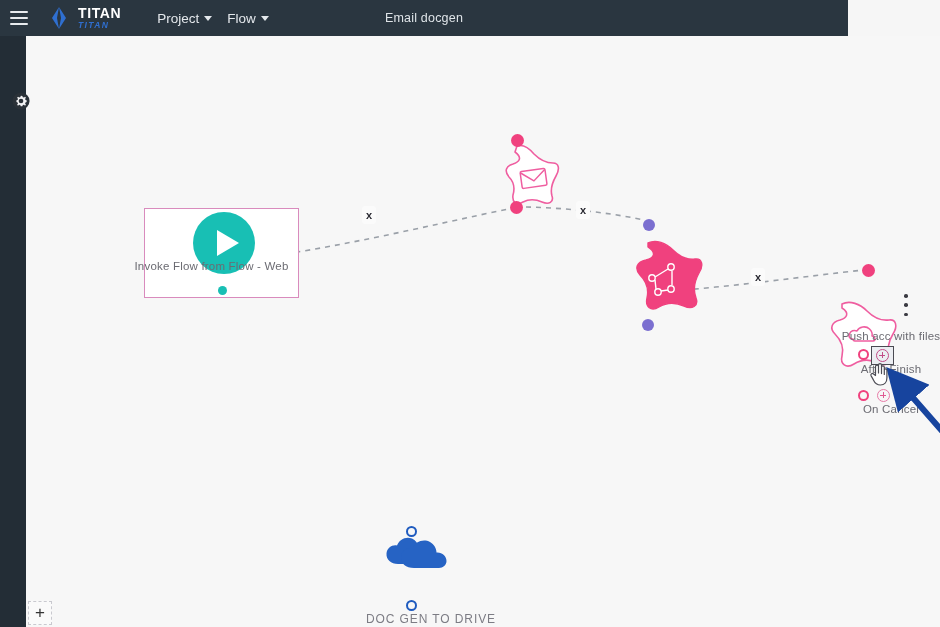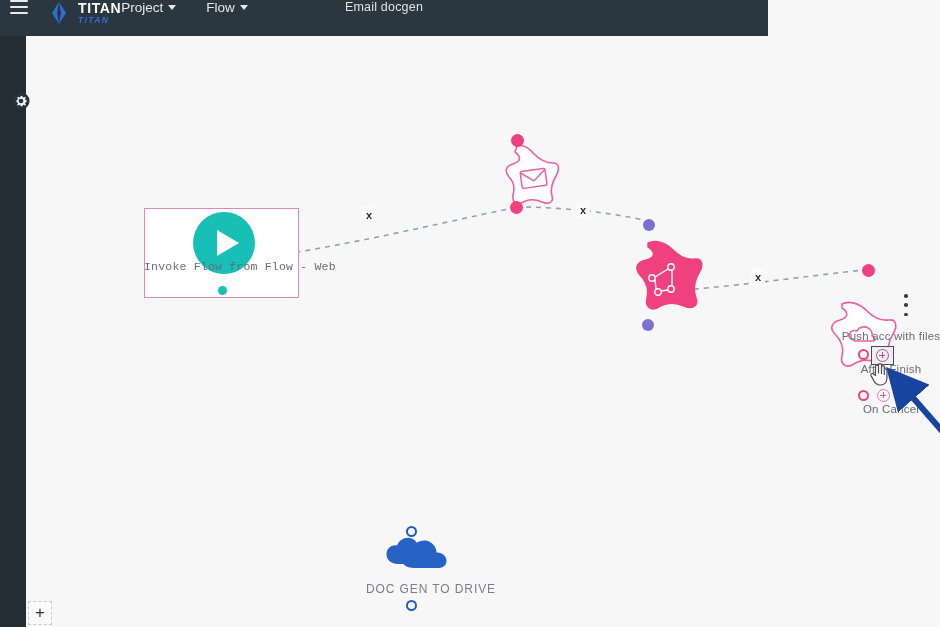--- a/index.html
+++ b/index.html
@@ -19,24 +19,24 @@
     width: 940px;
     height: 627px;
     background: #f6f6f6;
     overflow: hidden;
   }
 
   
   .topbar {
     position: absolute;
     left: 0; top: 0;
-    width: 768px; height: 36px;
+    width: 848px; height: 36px;
     background: #2a3640;
     display: flex;
-    align-items: flex-start;
+    align-items: center;
     z-index: 40;
   }
   .hamburger {
     width: 18px; height: 14px;
     margin-left: 10px;
     display: flex;
     flex-direction: column;
     justify-content: space-between;
     cursor: pointer;
   }
@@ -68,21 +68,22 @@
     font-weight: bold;
     color: #2f6fd0;
     letter-spacing: 1.4px;
     display: block;
     margin-top: 1px;
     font-style: italic;
   }
   .menu {
     display: flex;
     align-items: center;
-    gap: 30px;
+    margin-left: 36px;
+    gap: 15px;
   }
   .menu-item {
     color: #e4e8ec;
     font-size: 13.5px;
     display: flex;
     align-items: center;
     gap: 5px;
     cursor: pointer;
   }
   .caret {
@@ -161,21 +162,21 @@
     justify-content: center;
   }
   .play-tri {
     width: 0; height: 0;
     border-top: 13px solid transparent;
     border-bottom: 13px solid transparent;
     border-left: 22px solid #ffffff;
     margin-left: 7px;
   }
   .start-label {
-    left: 118px; top: 224px; width: 155px; font-family: Liberation Mono, monospace;
+    left: 108px; top: 224px; width: 155px;
   }
   .teal-dot {
     position: absolute;
     left: 192px; top: 250px;
     width: 9px; height: 9px;
     border-radius: 50%;
     background: #18bfb4;
   }
 
   
@@ -290,21 +291,21 @@
     z-index: 20;
   }
   .blue-arrow {
     position: absolute;
     left: 846px; top: 324px;
     width: 100px; height: 100px;
     pointer-events: none;
     z-index: 19;
   }
   .cloud-label {
-    left: 330px; top: 546px;
+    left: 330px; top: 576px;
     width: 150px;
     font-size: 12px;
     color: #7c7c84;
     letter-spacing: 0.9px;
   }
   .ring {
     position: absolute;
     width: 11px; height: 11px;
     border-radius: 50%;
     border: 2px solid #1f5bbf;

